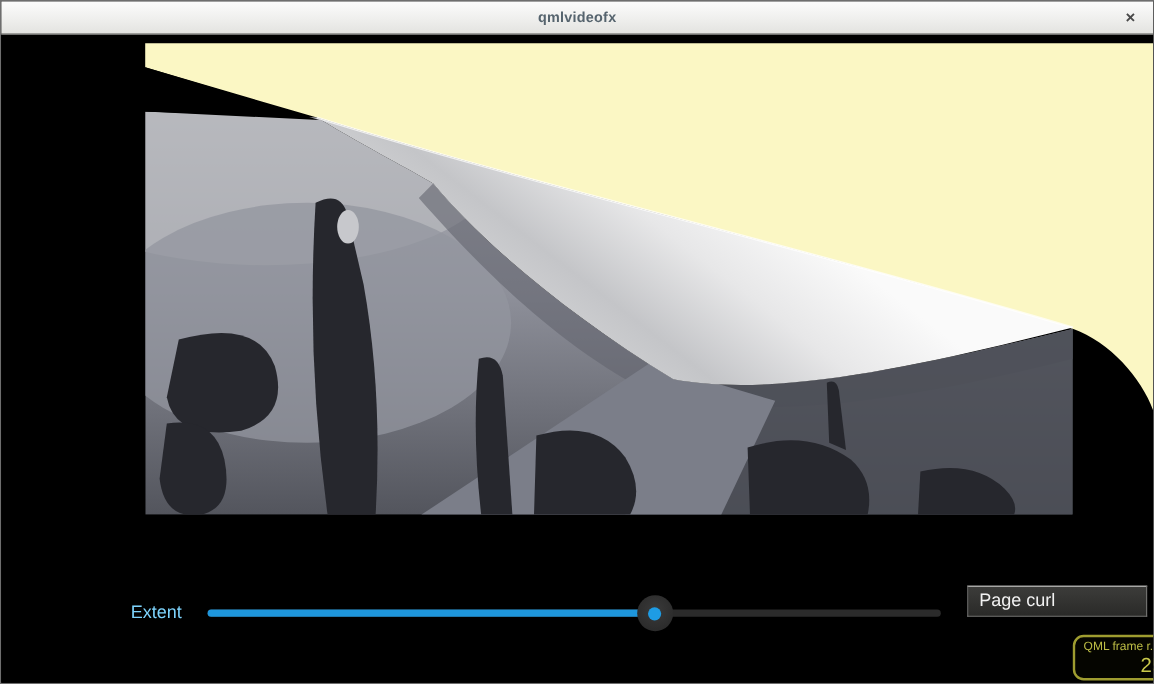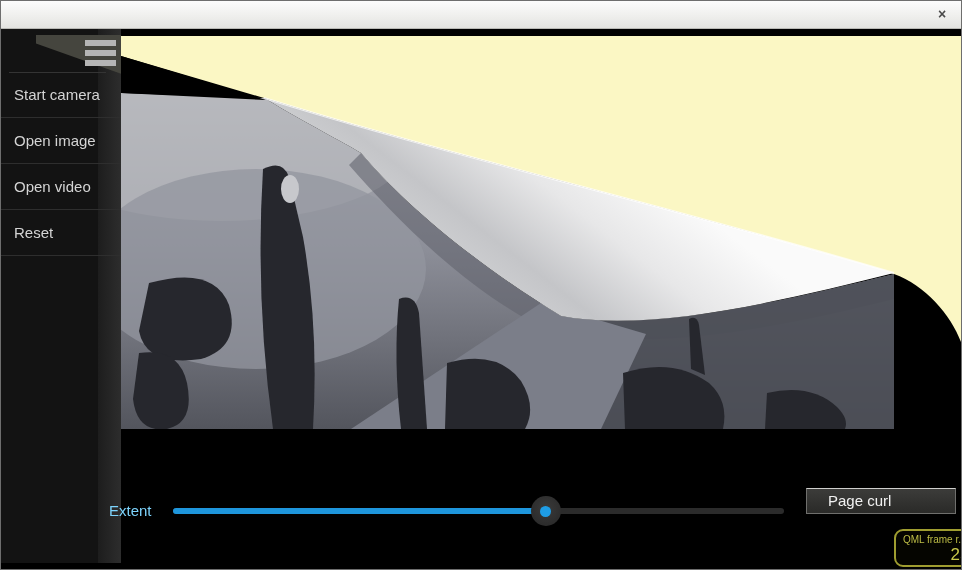--- a/index.html
+++ b/index.html
@@ -19,31 +19,32 @@
   .hamburger .bar{width:31px;height:6px;background:#b5b5b5;margin-bottom:4px;}
   .side-divider{position:absolute;left:8px;width:97px;height:1px;background:#343434;}
   .menu{position:absolute;left:0;top:43px;width:120px;}
   .menu-item{height:45px;line-height:45px;padding-left:13px;font-size:15px;color:#d4d4d4;border-bottom:1px solid #2e2e2e;cursor:default;}
   
   .extent-label{position:absolute;left:108px;top:473px;font-size:15px;color:#7dd3fc;}
   .slider{position:absolute;left:172px;top:479px;width:611px;height:6px;border-radius:3px;background:#2b2b2b;}
   .slider-fill{position:absolute;left:0;top:0;height:6px;border-radius:3px;background:#1e96dc;}
   .slider-handle{position:absolute;top:-12px;width:30px;height:30px;border-radius:50%;background:radial-gradient(circle at 50% 42%,#3a3a3a,#262626);}
   .slider-dot{position:absolute;left:9.5px;top:9.5px;width:11px;height:11px;border-radius:50%;background:#1e9ce4;}
-  .effect-btn{position:absolute;left:805px;top:459px;width:150px;height:26px;box-sizing:border-box;background:linear-gradient(180deg,#3c3c3a,#2a2a28);border:1px solid #6f6f6d;border-top-color:#cfcfcd;color:#f1f1f1;font-size:15px;line-height:24px;padding-left:21px;cursor:default;}
+  .effect-btn{position:absolute;left:805px;top:459px;width:150px;height:26px;box-sizing:border-box;background:linear-gradient(180deg,#3c3c3a,#2a2a28);border:1px solid #6f6f6d;border-top-color:#cfcfcd;color:#f1f1f1;font-size:15px;line-height:24px;padding-left:9px;cursor:default;}
   .fps-box{position:absolute;left:893px;top:500px;width:110px;height:38px;box-sizing:border-box;background:#050500;border:2px solid #9f9d30;border-radius:9px;padding:3px 7px 0 7px;}
   .fps-label{font-size:10px;color:#bdbd45;white-space:nowrap;}
   .fps-value{font-size:17px;color:#c9c94a;text-align:right;margin-top:0px;padding-right:2px;}
 </style>
 </head>
 <body>
 
 <div class="window">
 
   <div class="titlebar">
+    <div class="title-text">qmlvideofx</div>
     <div class="close-btn">×</div>
   </div>
 
   <div class="app">
 
     <svg class="scene" width="960" height="540" viewBox="0 28 960 540" xmlns="http://www.w3.org/2000/svg">
       <defs>
         <linearGradient id="photoGrad" x1="0" y1="92" x2="0" y2="428" gradientUnits="userSpaceOnUse">
           <stop offset="0" stop-color="#b3b4ba"></stop>
           <stop offset="0.45" stop-color="#8e909a"></stop>
@@ -89,36 +90,20 @@
 
         <ellipse cx="289" cy="188" rx="9" ry="14" fill="#c7c8cc"></ellipse>
       </g>
 
       <path fill="url(#curlGrad)" d="M263,97 C450,155 650,200 893,272 C780,300 650,332 560,315 C470,260 400,200 360,152 C340,140 310,125 263,97 Z"></path>
       <path d="M263,97 C450,155 650,200 893,272" fill="none" stroke="#ffffff" stroke-width="2" opacity="0.7"></path>
 
       <path fill="#000000" d="M120,55 L265,99 L120,92 Z"></path>
     </svg>
 
-    <div class="sidebar">
-      <div class="sidebar-strip"></div>
-      <div class="sidebar-trapezoid"></div>
-      <div class="hamburger">
-        <div class="bar"></div>
-        <div class="bar"></div>
-        <div class="bar"></div>
-      </div>
-      <div class="side-divider" style="top:43px;"></div>
-      <div class="menu">
-        <div class="menu-item">Start camera</div>
-        <div class="menu-item">Open image</div>
-        <div class="menu-item">Open video</div>
-        <div class="menu-item">Reset</div>
-      </div>
-    </div>
 
     <div class="extent-label">Extent</div>
 
     <div class="slider">
       <div class="slider-fill" style="width: 61%;"></div>
       <div class="slider-handle" style="left: calc(61% - 15px);">
         <div class="slider-dot"></div>
       </div>
     </div>
 

